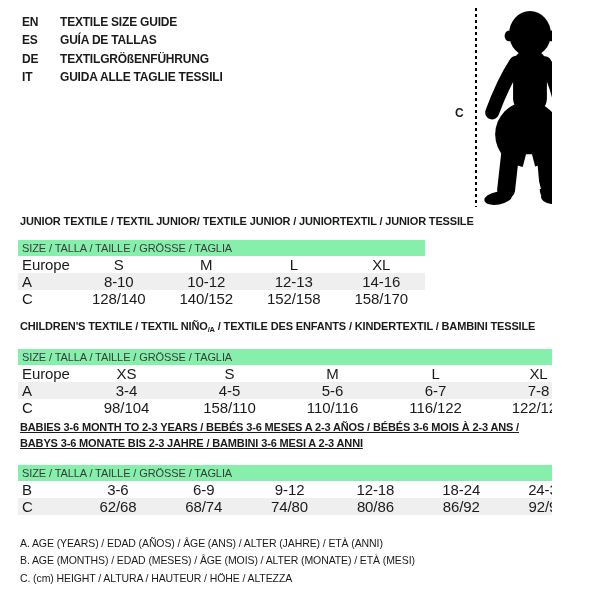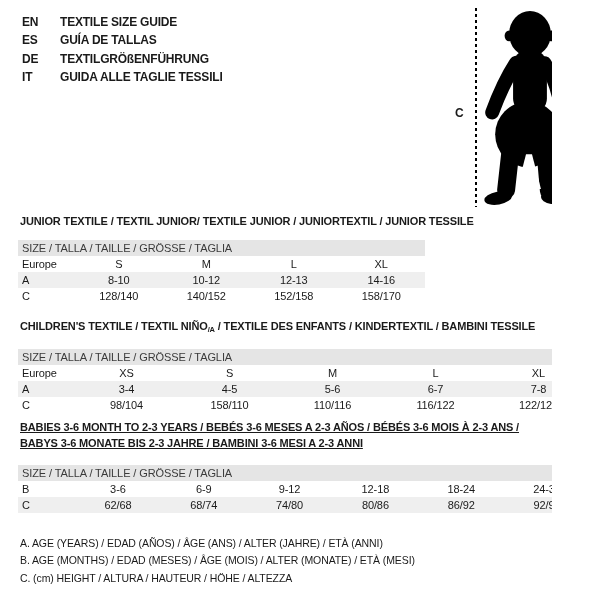--- a/index.html
+++ b/index.html
@@ -21,25 +21,25 @@
   }
   .figure-label { position:absolute; left:455px; top:106px; font-size:12px; font-weight:bold; }
   .baby { position:absolute; left:482px; top:8px; width:92px; height:199px; }
 
   
   .tbl-title { position:absolute; left:20px; font-size:11px; font-weight:bold; letter-spacing:-0.15px; white-space:nowrap; }
   .tbl-title .subsc { font-size:7.5px; position:relative; top:2px; }
   .tbl-title.two-line { line-height:15.5px;text-decoration:underline; }
   .tbl { position:absolute; left:18px; }
   .size-bar {
-    height:16px; line-height:16px; background:#e5e5e5; color:#3a3a3a;
+    height:16px; line-height:16px; background:#86efac; color:#3a3a3a;
     font-size:11px; padding-left:4px; letter-spacing:-0.1px;
   }
   table { width:100%; border-collapse:collapse; table-layout:fixed; }
-  td { height:16px; font-size:11px; text-align:center; padding:0; letter-spacing:-0.1px; }
+  td { height:16px; font-size:15px; text-align:center; padding:0; letter-spacing:-0.1px; }
   td.lbl { text-align:left; padding-left:4px; }
   tr.alt { background:#efefef; }
   col.c-lbl { width:57px; }
 
   
   .legend { position:absolute; left:20px; top:535px; }
   .legend-line { font-size:10.5px; font-weight:normal; line-height:17.3px; letter-spacing:-0.1px; white-space:nowrap; }
 </style>
 </head>
 <body>

